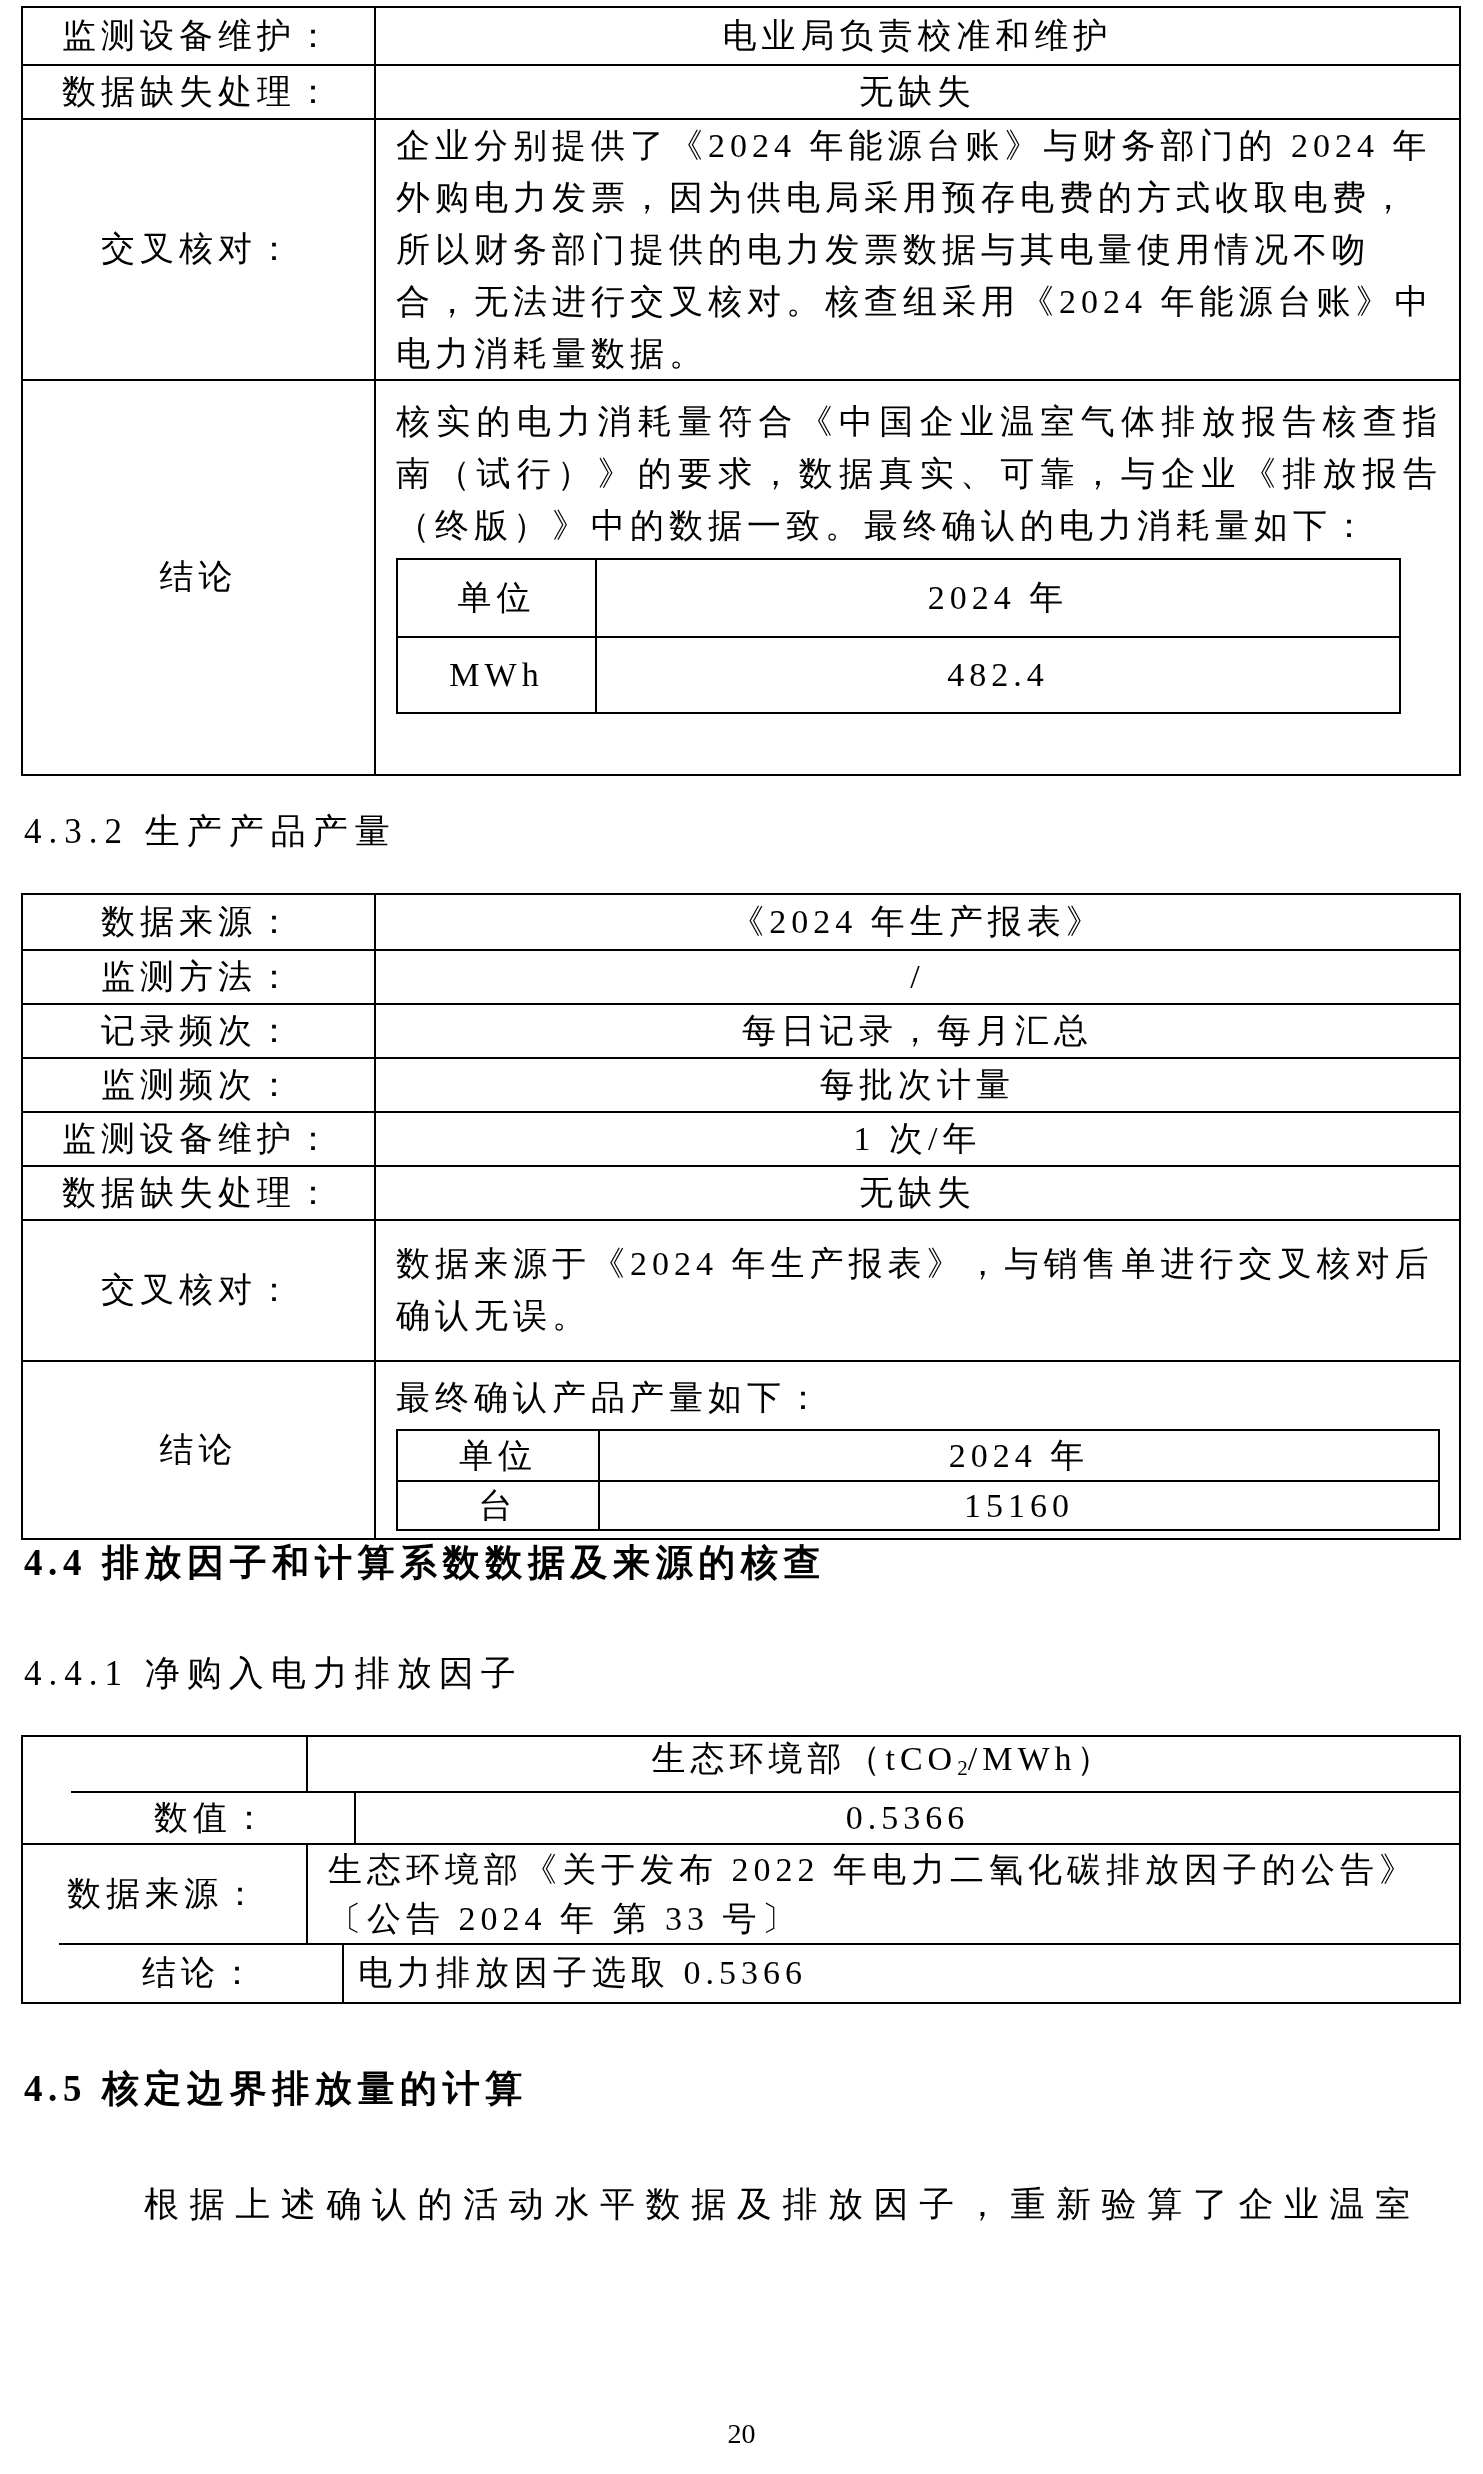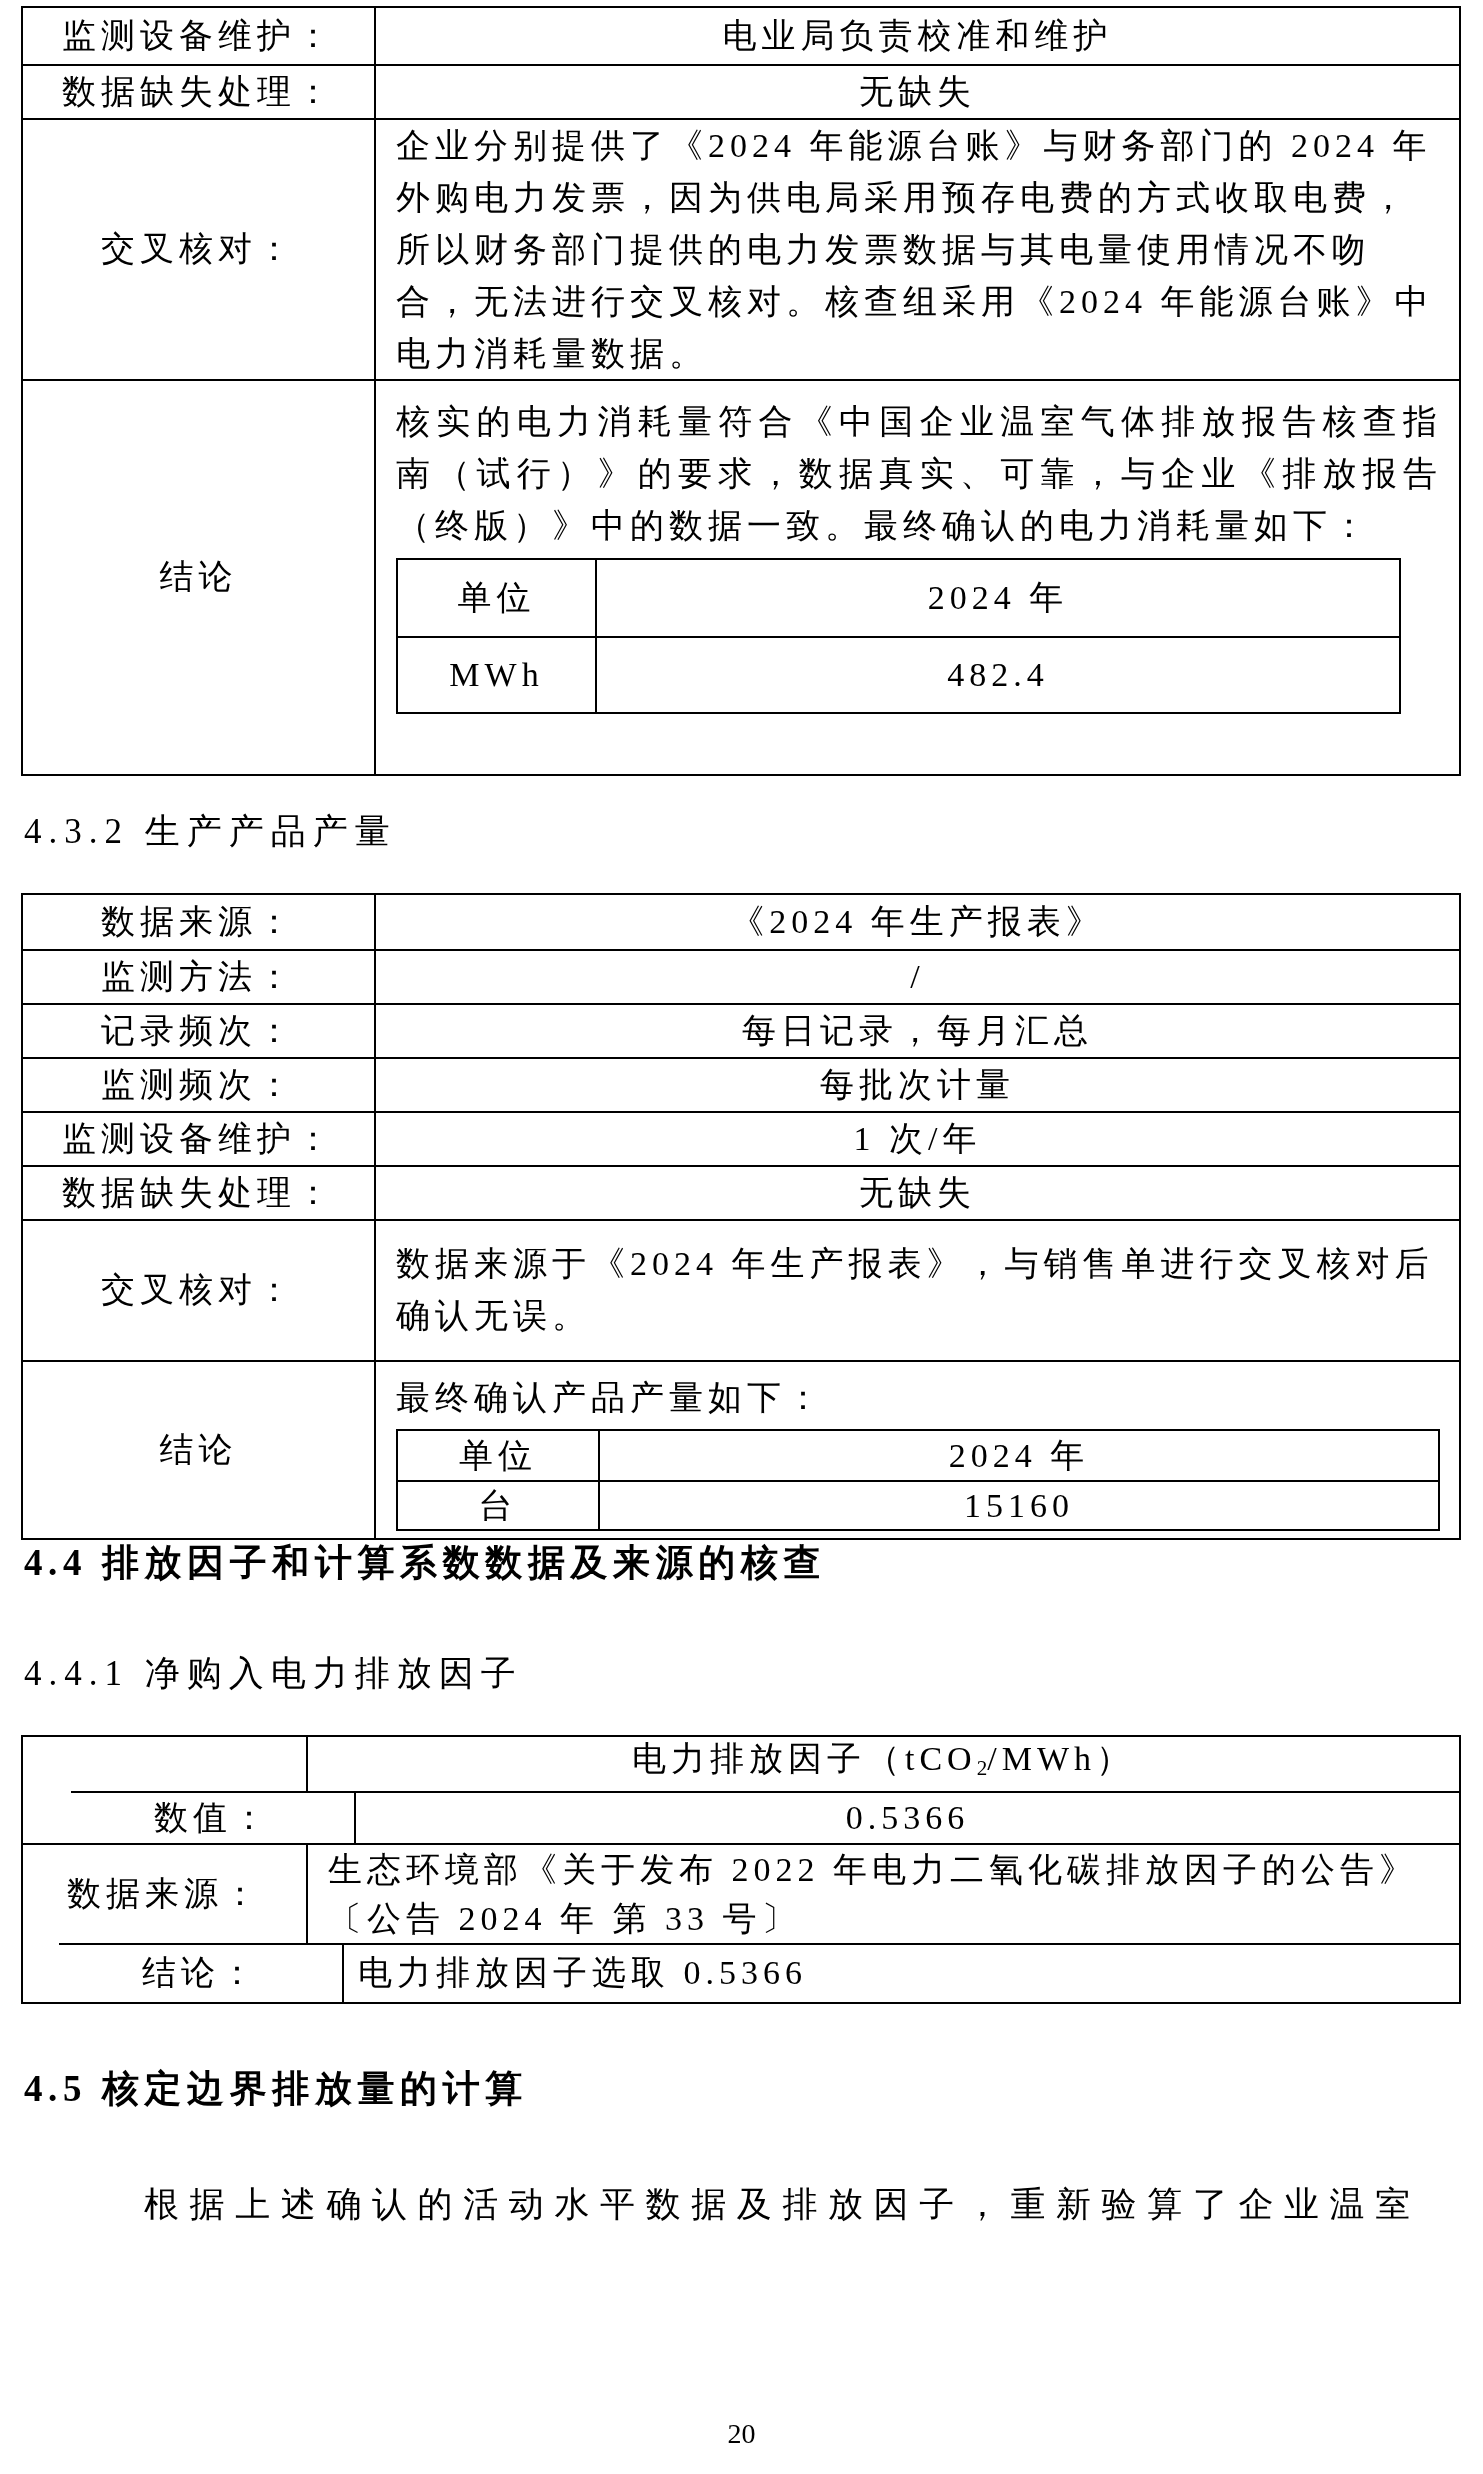--- a/index.html
+++ b/index.html
@@ -233,21 +233,21 @@
       </div>
     </div>
 
     <div class="heading h-main m44">4.4 排放因子和计算系数数据及来源的核查</div>
     <div class="heading h-sub m441">4.4.1 净购入电力排放因子</div>
 
     <div class="doc-table t3 t3m">
       <div class="tr first h76">
         <div class="th"></div>
         <div class="td">
-          <span><span>电力排放因子（tCO</span><sub class="co2">2</sub><span>/MWh）</span></span>
+          <span><span>生态环境部（tCO</span><sub class="co2">2</sub><span>/MWh）</span></span>
         </div>
       </div>
       <div class="tr h74">
         <div class="th">
             <span>数值：</span>
           </div>
         <div class="td">
             <span>0.5366</span>
           </div>
       </div>

